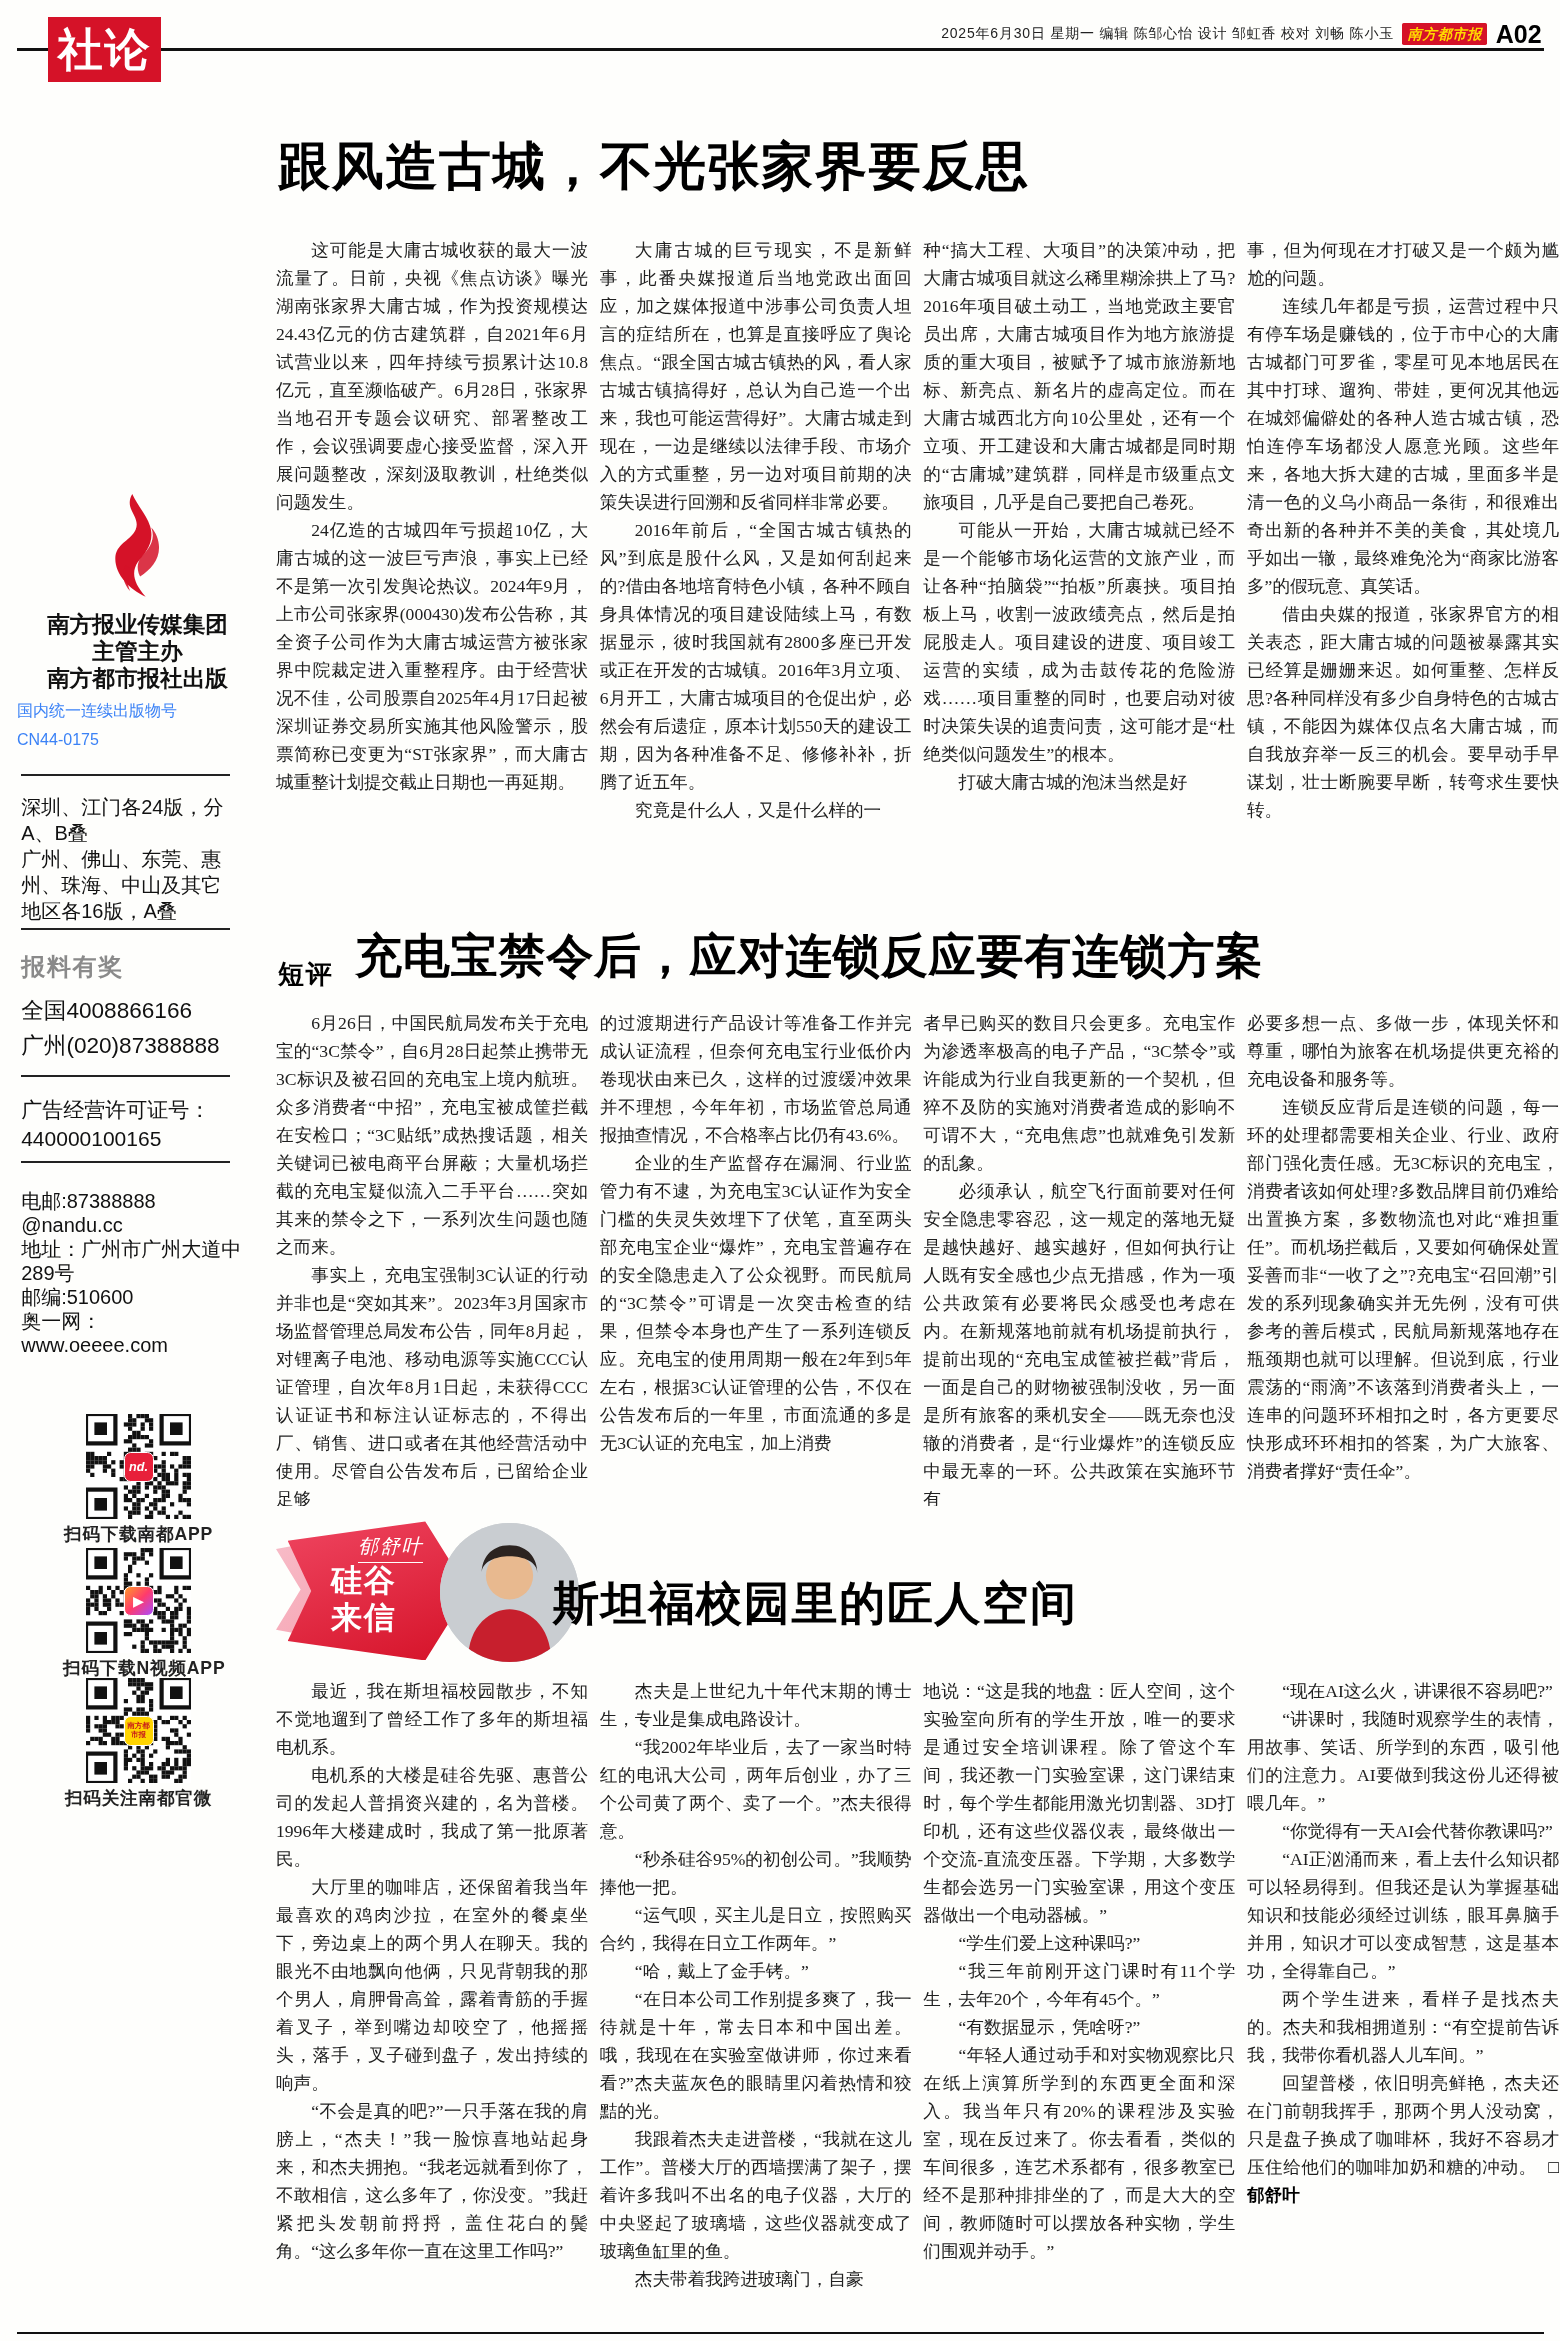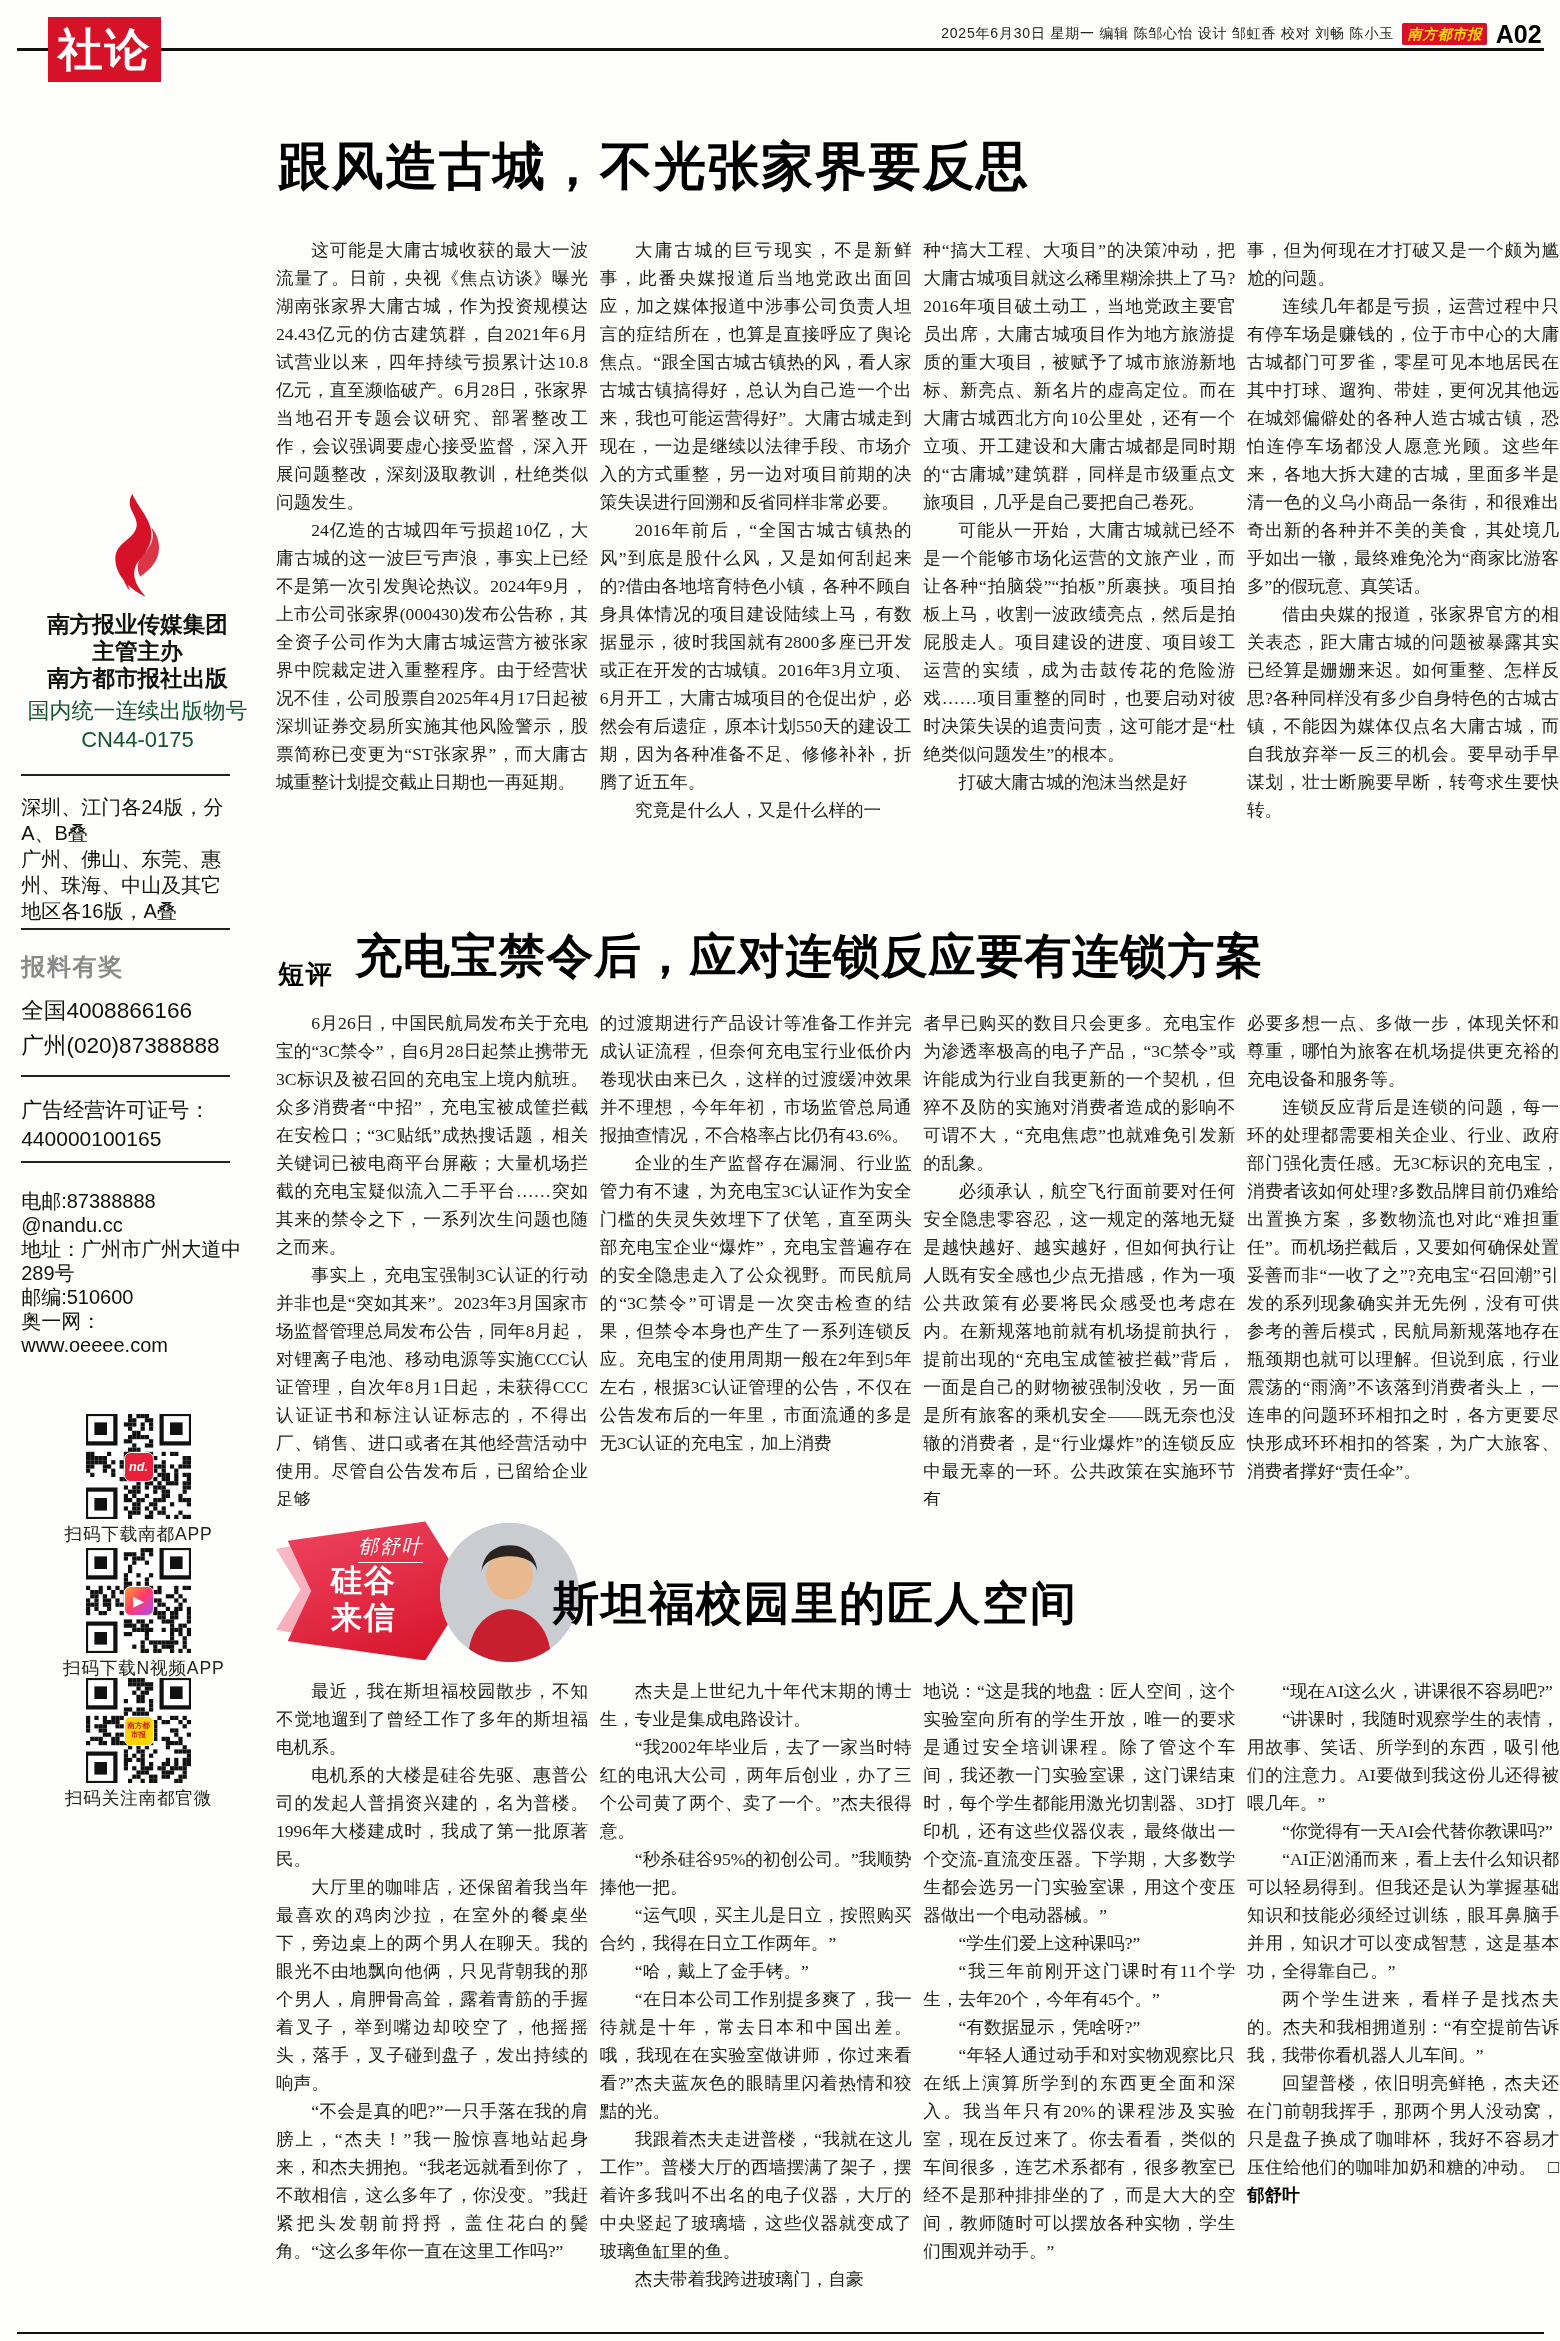--- a/index.html
+++ b/index.html
@@ -19,40 +19,40 @@
   .mini-masthead { padding:1.7px 5px; font-size:14.2px; font-weight:bold; font-style:italic;
                    border-radius:1.7px; letter-spacing:0.8px; }
   .page-no { font-size:25px; font-weight:bold; color:#000; }
 
   
   .sidebar { position:absolute; left:17px; top:469px; width:241px; }
   .flame { position:absolute; left:84px; top:25px; }
   .pub-block { position:absolute; top:142px; width:100%; text-align:center;
                font-family:"Liberation Sans","DejaVu Sans",sans-serif;
                font-size:22.6px; font-weight:bold; line-height:27px; color:#111; }
-  .issn-block { position:absolute; top:228px; width:100%; text-align:center;
+  .issn-block { position:absolute; top:228px; width:100%; 
                 font-family:"Liberation Sans","DejaVu Sans",sans-serif;
-                font-size:22px; line-height:28.5px; color:#14532d; }
+                font-size:16px; line-height:28.5px; color:#3b82f6; }
   .side-rule { position:absolute; left:4.2px; width:209px; height:1.7px; background:#222; }
   .editions { position:absolute; top:325px; left:4.2px; width:219px;
               font-family:"Liberation Sans","DejaVu Sans",sans-serif;
               font-size:20px; line-height:26px; color:#111; }
   .tip-title { position:absolute; top:482px; left:4.2px; font-family:"Liberation Sans","DejaVu Sans",sans-serif;
                font-size:24px; font-weight:bold; color:#8a8a8a; letter-spacing:1.7px; }
   .tip-lines { position:absolute; top:524px; left:4.2px; font-family:"Liberation Sans","DejaVu Sans",sans-serif;
                font-size:22.6px; line-height:35px; color:#111; }
   .lic-block { position:absolute; top:627px; left:4.2px; font-family:"Liberation Sans","DejaVu Sans",sans-serif;
                font-size:21px; line-height:28.5px; color:#111; }
   .contact-block { position:absolute; top:720px; left:4.2px; width:224px;
                    font-family:"Liberation Sans","DejaVu Sans",sans-serif;
                    font-size:20px; line-height:24px; color:#111; }
   .qr-item { position:absolute; left:46px; width:151px; text-align:center; }
   .qr-frame { position:relative; width:105px; height:105px; margin:0 auto; background:#fff; }
   .qr-cap { margin-top:3.4px; font-family:"Liberation Sans","DejaVu Sans",sans-serif;
-            font-size:17.6px; color:#222; letter-spacing:0.8px; white-space:nowrap; }
+            font-size:17.6px; color:#222; letter-spacing:0.8px; white-space:nowrap;font-weight:bold; }
   .qr-logo { position:absolute; left:50%; top:50%; transform:translate(-50%,-50%);
              width:30px; height:30px; border-radius:6.7px; border:1.7px solid #fff;
              display:flex; align-items:center; justify-content:center;
              font-family:"Liberation Sans","DejaVu Sans",sans-serif; font-weight:bold; color:#fff; }
   .logo-nd { font-style:italic; font-size:12.6px; }
   .logo-nv { font-size:14.2px; }
   .logo-wx { font-size:7.5px; line-height:1.1; text-align:center; }
 
   
   .headline { position:absolute; font-family:"Liberation Sans","DejaVu Sans",sans-serif;

